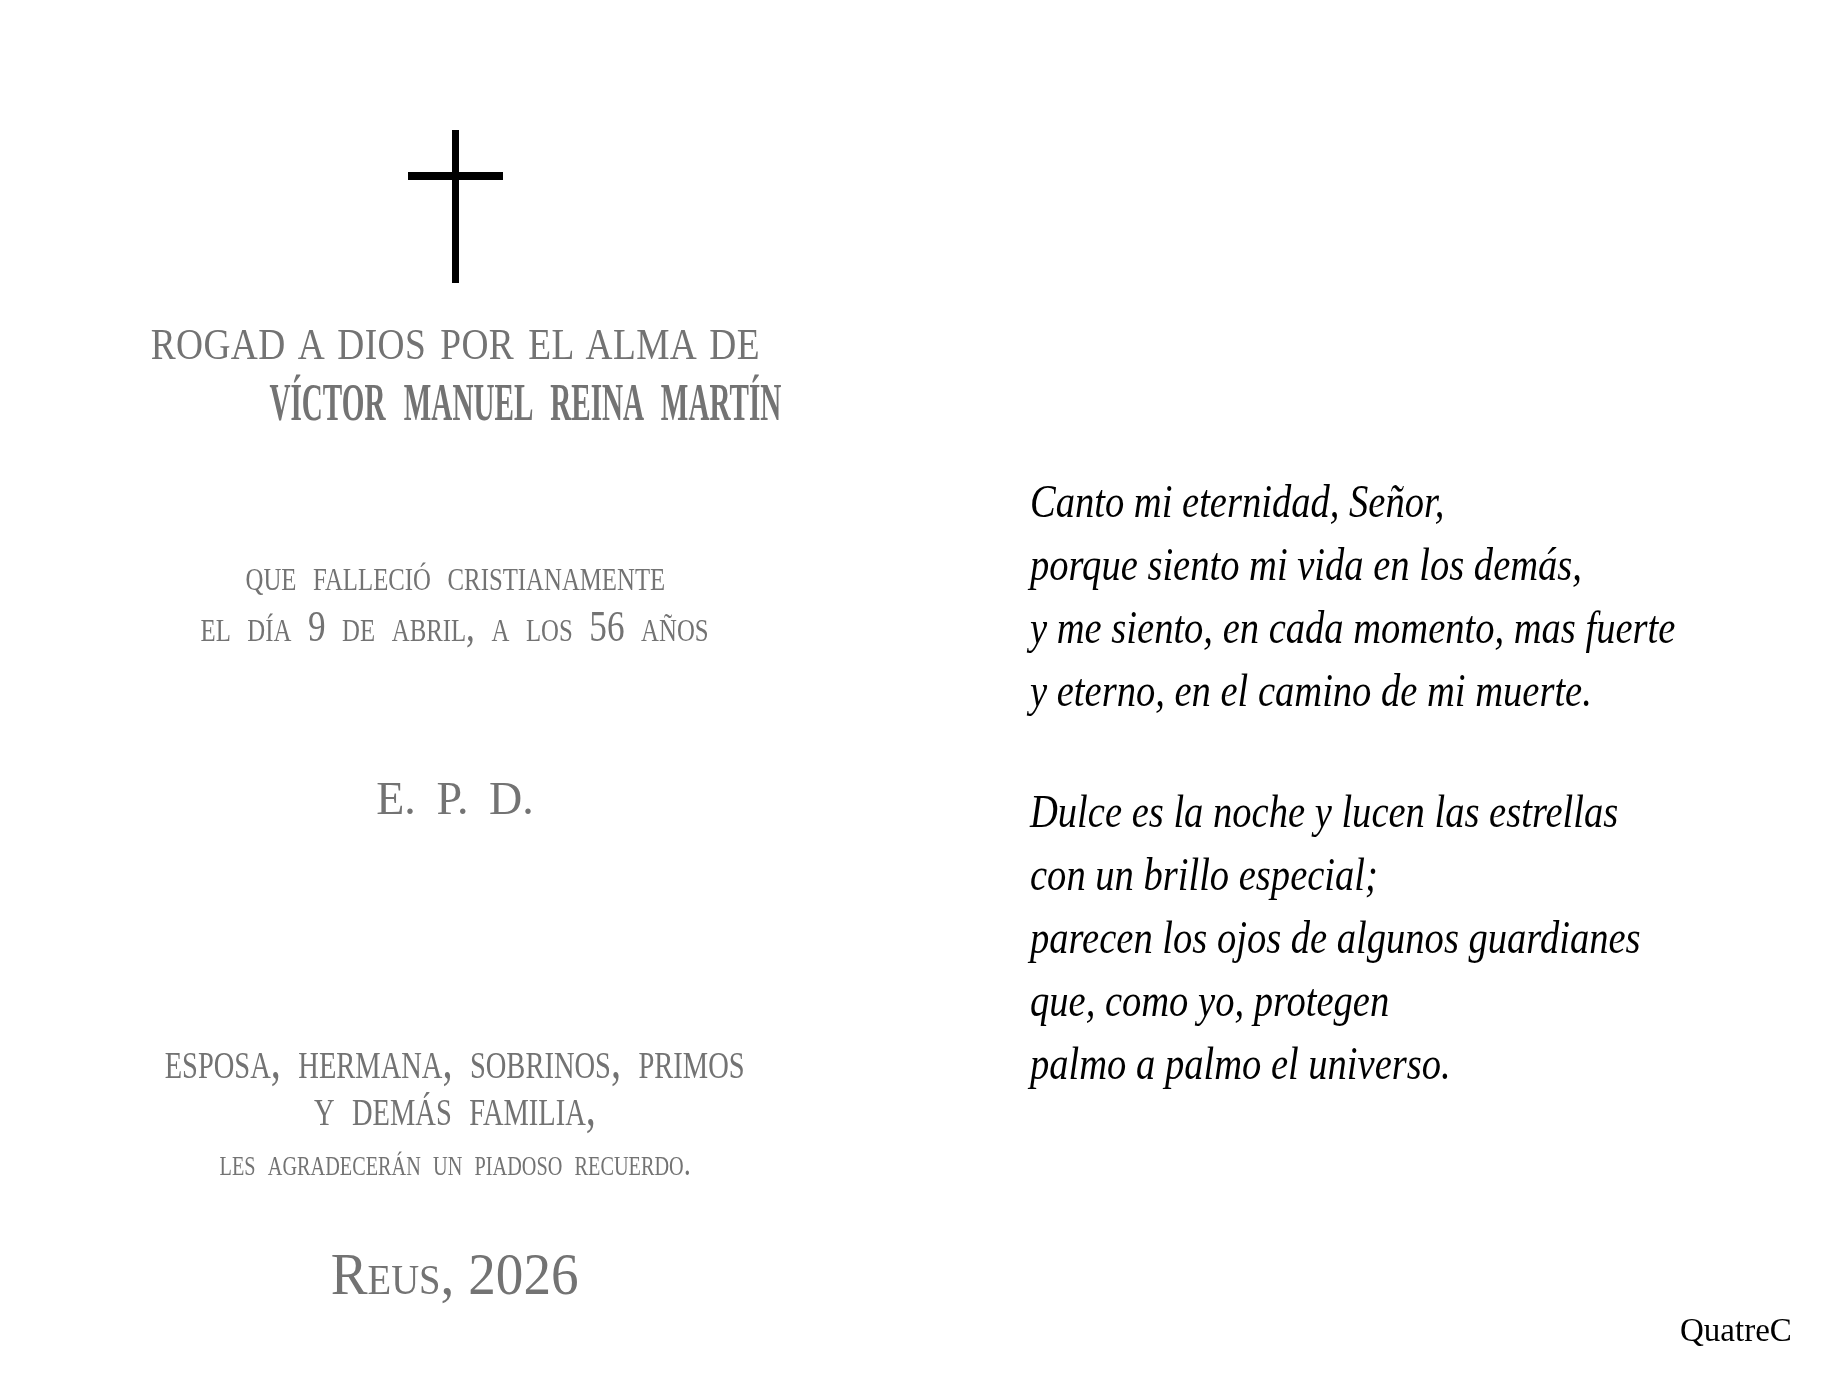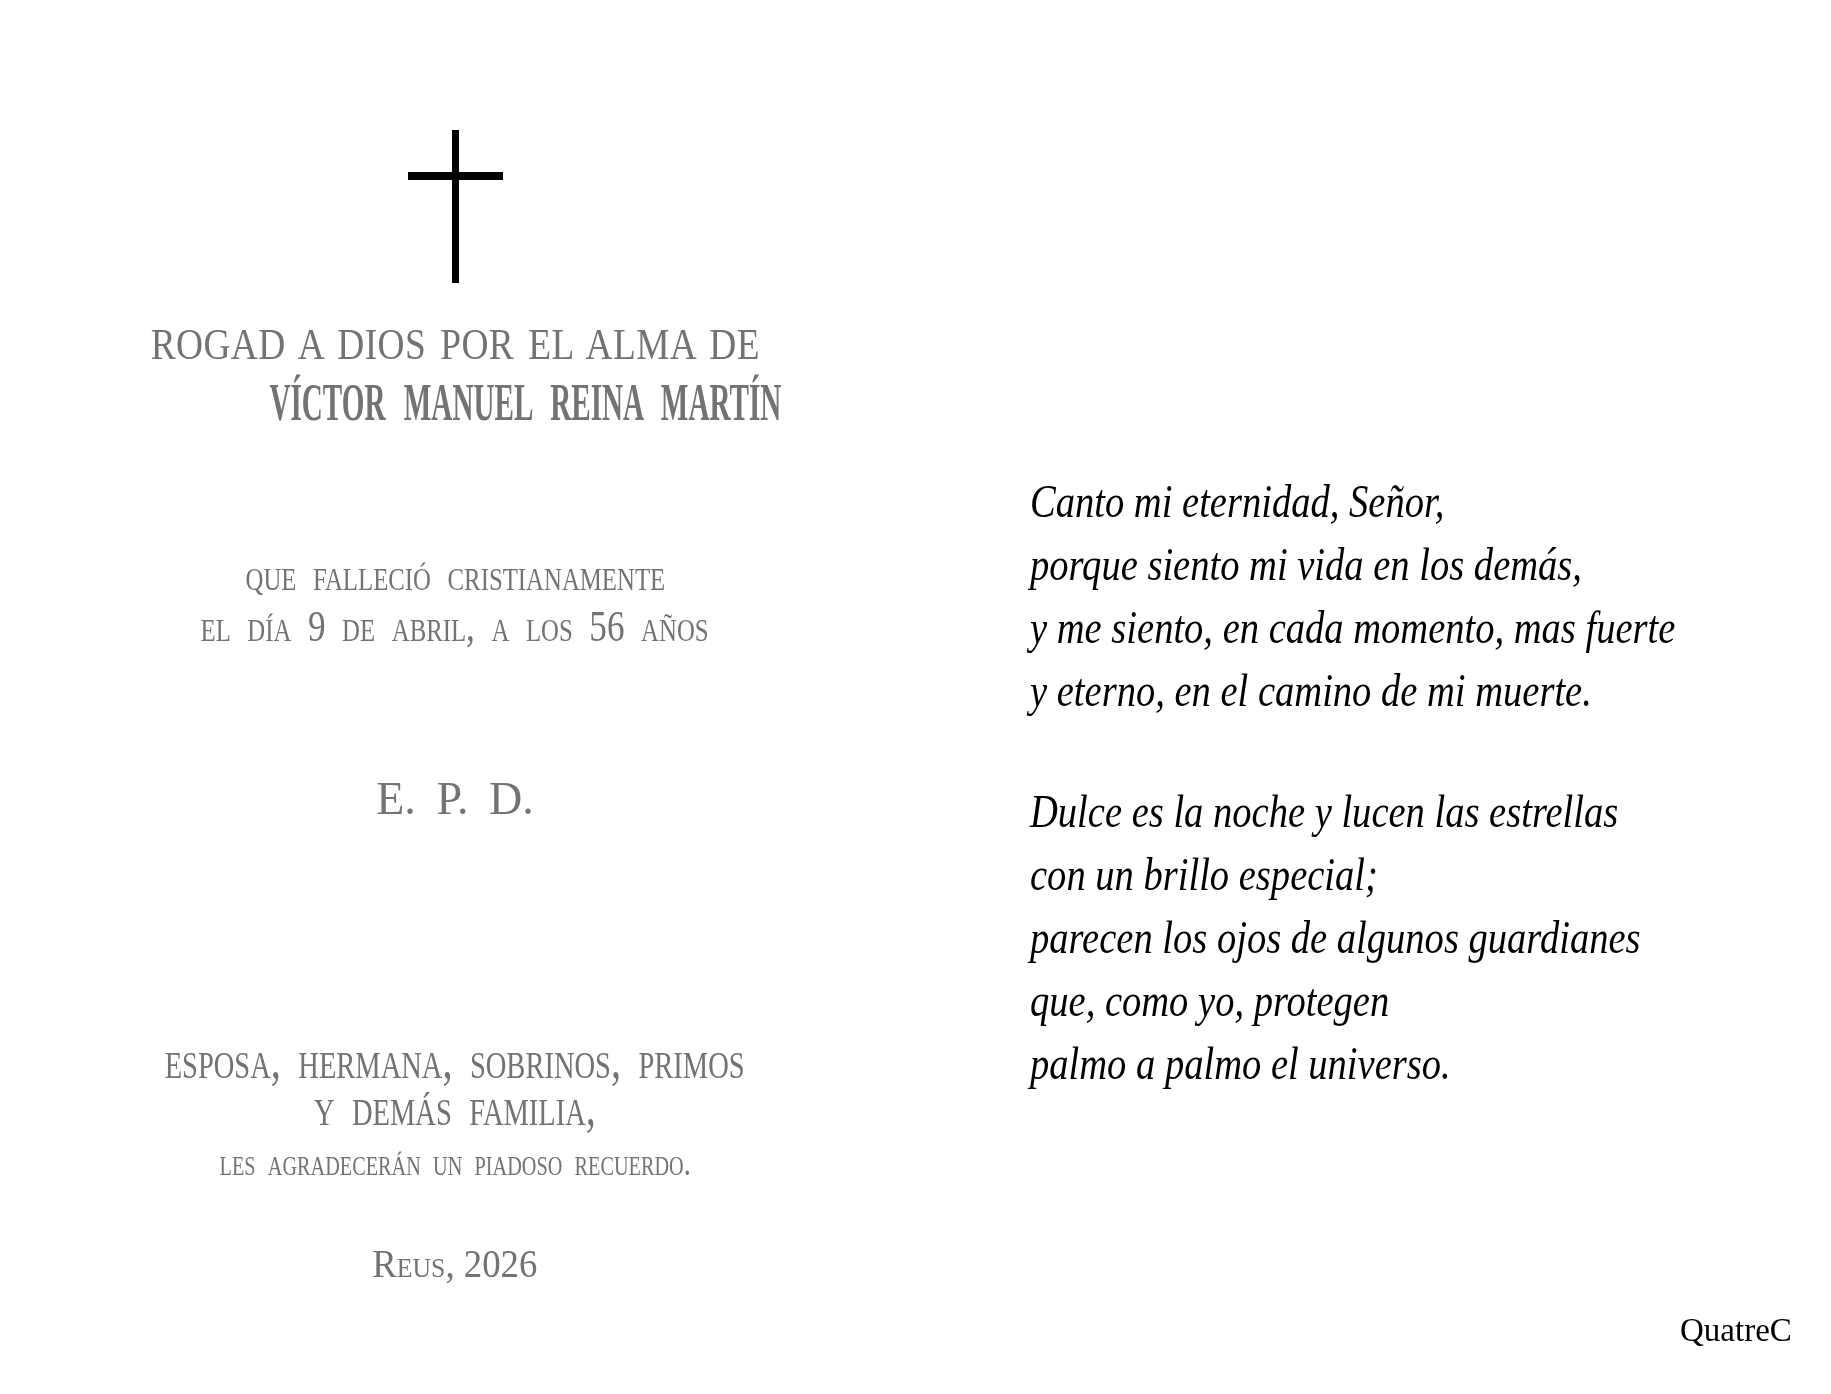--- a/index.html
+++ b/index.html
@@ -39,21 +39,21 @@
 
   .mourners-title{top:957px;font-size:54px;}
   .mourners-title .cond{transform:scaleX(0.75);word-spacing:0.15em;}
   .mourners1{top:1017px;font-size:54px;margin-top:16px;}
   .mourners2{top:1080px;font-size:54px;}
   .mourners3{top:1143px;font-size:38px;}
   .mourners1 .cond,.mourners2 .cond,.mourners3 .cond{
     transform:scaleX(0.75);word-spacing:0.18em;
   }
 
-  .place-year{top:1244px;font-size:40px;}
+  .place-year{top:1244px;font-size:60px;}
   .place-year .cond{transform:scaleX(0.92);}
 
   
   .cross{position:absolute;}
   .cross .vbar{position:absolute;left:452px;top:130px;width:7px;height:153px;background:#000;}
   .cross .hbar{position:absolute;left:408px;top:172px;width:95px;height:8px;background:#000;}
 
   
   .poem{
     position:absolute;left:1030px;top:0;

